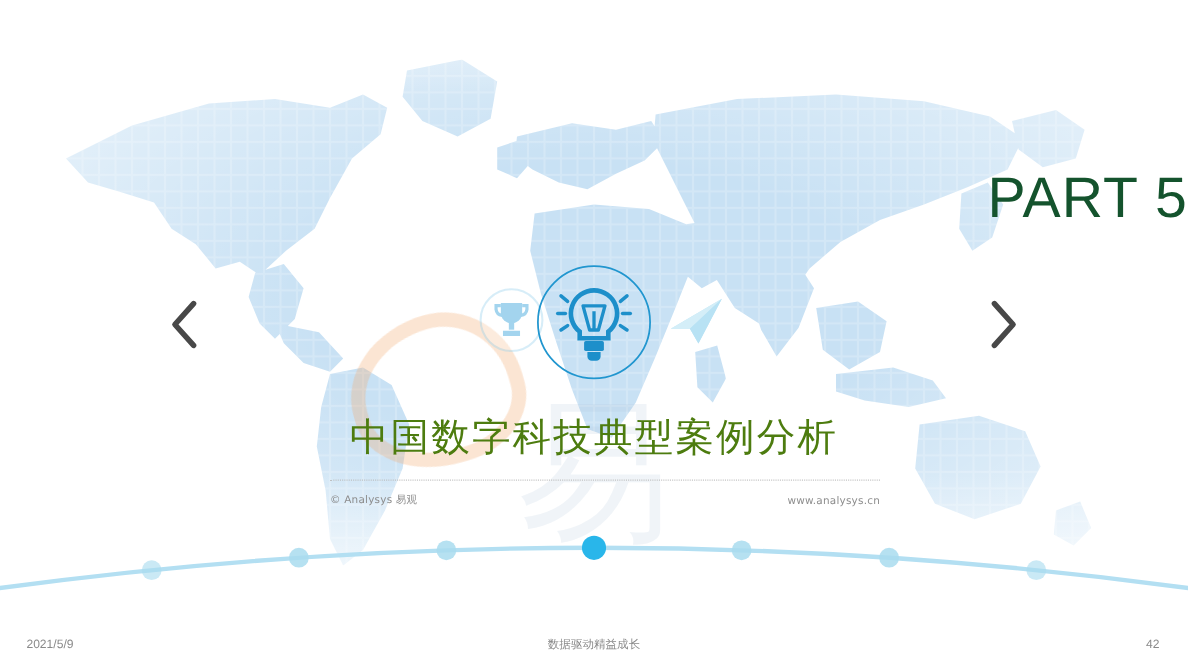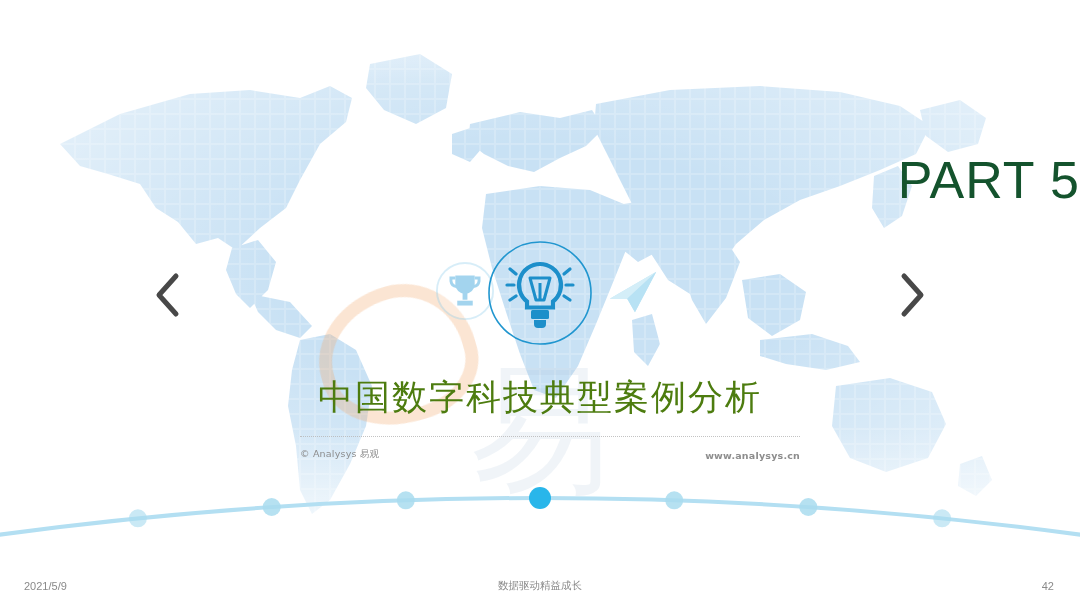--- a/index.html
+++ b/index.html
@@ -154,21 +154,21 @@
   #meta-row {
     display: flex;
     justify-content: space-between;
     align-items: flex-end;
     margin-top: 11px;
     font-size: 9.5px;
     color: #8d8d8d;
     letter-spacing: 0.2px;
   }
   #meta-copyright { font-family: "DejaVu Sans", sans-serif; }
-  #meta-site { font-family: "DejaVu Sans", sans-serif; font-weight: bold; }
+  #meta-site { font-family: "DejaVu Sans", sans-serif; }
 
   
   #arc-layer {
     position: absolute;
     left: 0;
     top: 462px;
     width: 1080px;
     height: 90px;
     pointer-events: none;
   }

